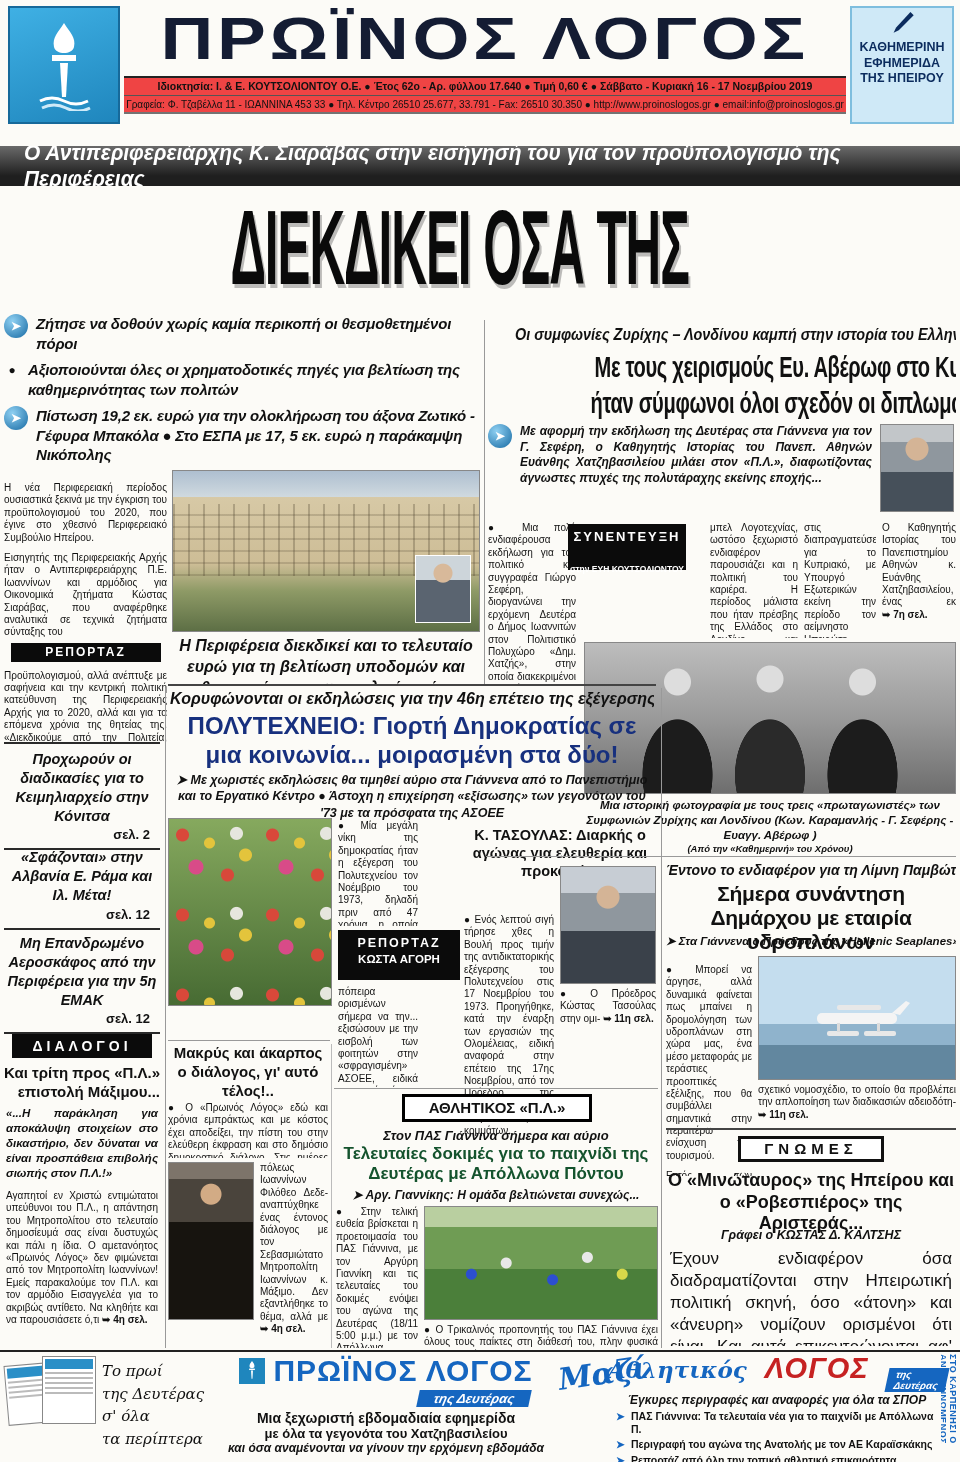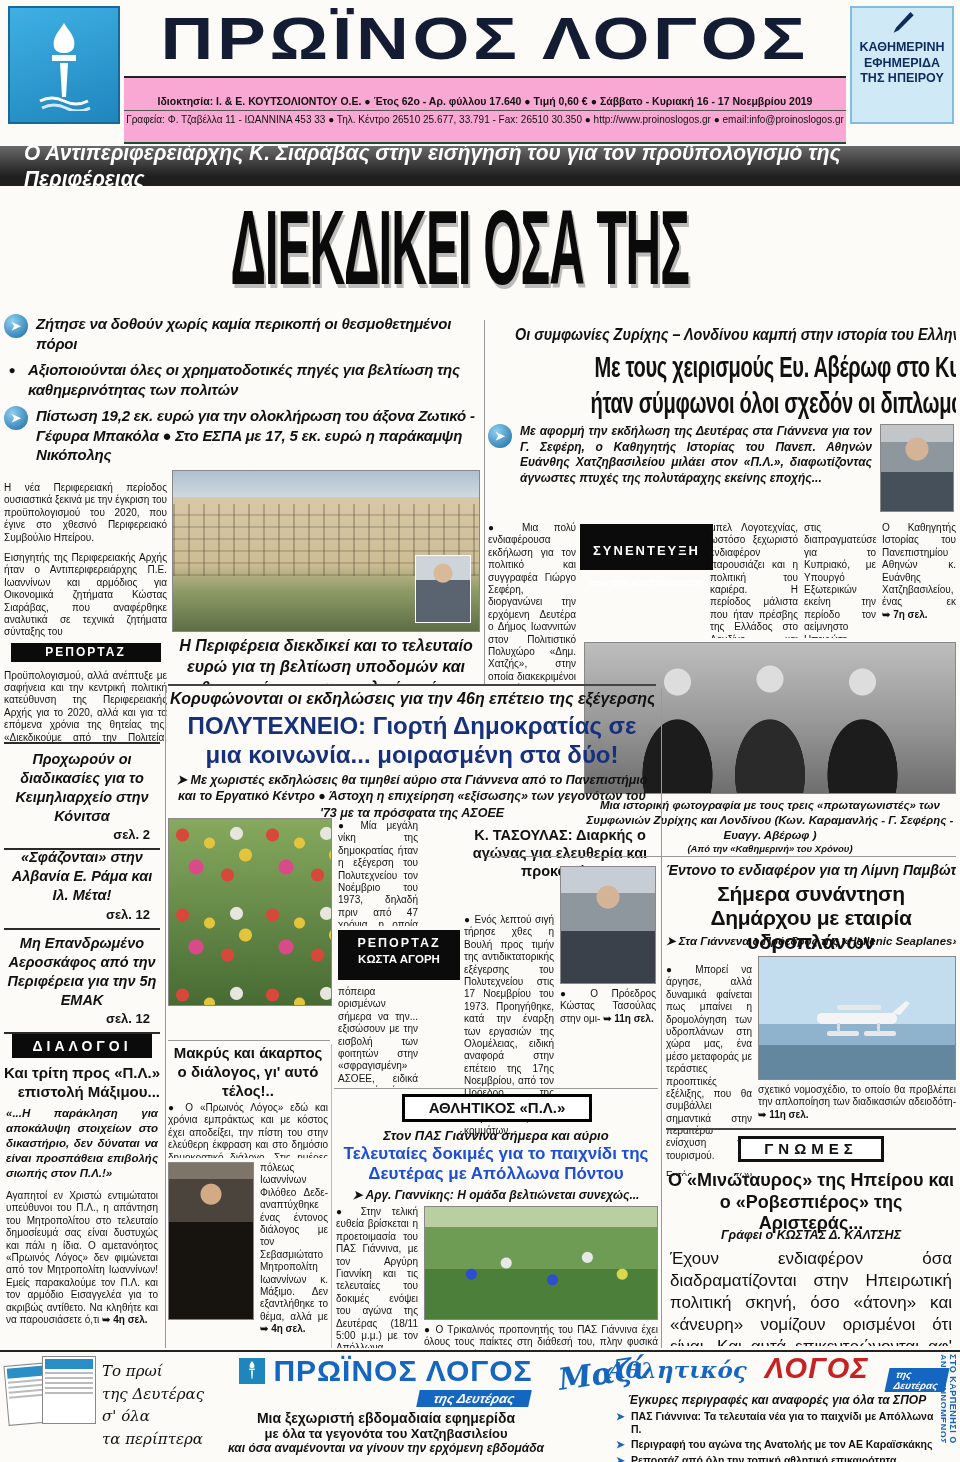--- a/index.html
+++ b/index.html
@@ -12,21 +12,21 @@
   .cap{font-style:italic;font-weight:bold;text-align:center;line-height:1.3}
   .ph{border:1px solid #888;box-sizing:border-box}
   .jump{font-weight:bold;white-space:nowrap}
   .link{cursor:pointer}
   
   #logo{left:8px;top:6px;width:112px;height:118px;background:linear-gradient(160deg,#3fb0e4,#1f86bd);border:2px solid #16699a;display:flex;align-items:center;justify-content:center;box-sizing:border-box}
   #mtitle{left:124px;top:6px;width:722px;height:64px;display:flex;align-items:center;justify-content:center;overflow:hidden}
   #mtitle .t{font-size:60px;font-weight:900;letter-spacing:3px;color:#141c33;transform:scaleX(1.22);white-space:nowrap}
   #badge{left:850px;top:6px;width:104px;height:118px;background:#cfe9f7;border:2px solid #7fbede;box-sizing:border-box;text-align:center;padding-top:2px}
   #badge .bl{font-size:12.5px;font-weight:bold;color:#0c2c5e;line-height:1.25}
-  #minfo{left:124px;top:76px;width:722px;border-top:2px solid #222;border-bottom:2px solid #14532d;padding:17px 0;background:#f9a8d4}
+  #minfo{left:124px;top:76px;width:722px;border-top:2px solid #222;border-bottom:2px solid #737373;padding:2px 0;background:#ef4444}
   #minfo .i1{font-size:10.5px;font-weight:bold;white-space:nowrap;text-align:center;overflow:hidden}
   #minfo .i2{font-size:10px;white-space:nowrap;text-align:center;border-top:1px solid #555;margin-top:3px;padding-top:3px;overflow:hidden}
   
   #kickbar{left:0;top:146px;width:960px;height:40px;background:linear-gradient(180deg,#6a6a6a,#1f1f1f 75%);display:flex;align-items:center;justify-content:center;overflow:hidden}
   #kickbar .t{color:#fff;font-weight:bold;font-style:italic;font-size:22px;transform:scaleX(.95)}
   #mainhl{left:0;top:188px;width:960px;height:118px;display:flex;align-items:center;justify-content:center;overflow:hidden}
   #mainhl .t{font-size:95px;font-weight:900;letter-spacing:-2px;color:#0a0a0a;transform:scale(.52,1.12);text-shadow:4px 4px 0 rgba(70,70,70,.35)}
   #bullets{left:4px;top:314px;width:478px}
   .brow{display:flex;gap:8px;margin-bottom:7px;align-items:flex-start}
   .bico{flex:0 0 24px;height:24px;border-radius:50%;background:radial-gradient(circle at 35% 30%,#8fd0f2,#1669a2);color:#fff;font-size:12px;line-height:24px;text-align:center;font-weight:bold}
@@ -42,21 +42,21 @@
   #leadcap{left:172px;top:636px;width:308px;font-size:16px;height:50px;overflow:hidden}
   
   #sefkick{left:488px;top:326px;width:468px;text-align:center;font-weight:bold;font-style:italic;font-size:16px;overflow:hidden}
   .sefh{left:488px;width:468px;text-align:center;overflow:hidden}
   .sefh .t{font-size:30px;font-weight:800;letter-spacing:-.5px;transform:scaleX(.67)}
   #sefdeck{left:488px;top:424px;width:468px;display:flex;gap:8px}
   #sefdeck .dt{font-weight:bold;font-style:italic;font-size:12px;line-height:1.3;text-align:justify;width:352px}
   #sefportrait{width:74px;height:88px;flex:0 0 74px;
     background:radial-gradient(circle at 50% 28%,#d4b496 0 11px,transparent 12px),linear-gradient(180deg,#c2c6c9 0 20%,#8f979e 20% 55%,#46505a 55% 100%)}
   #sefc1{left:488px;top:522px;width:88px;height:162px}
-  #ibox{left:580px;top:524px;width:133px;height:46px;padding-top:19px;box-sizing:border-box}
+  #ibox{left:568px;top:524px;width:118px;height:46px;padding-top:5px;box-sizing:border-box}
   #ibox .il{font-size:13px;letter-spacing:2px}
   #ibox .is{font-size:8.5px;font-weight:bold;margin-top:20px}
   #sefc2{left:710px;top:522px;width:88px;height:116px}
   #sefc3{left:804px;top:522px;width:72px;height:116px}
   #sefc4{left:882px;top:522px;width:74px;height:116px}
   #sefphoto{left:584px;top:642px;width:372px;height:152px;
     background:radial-gradient(circle at 25% 26%,#ddd 0 13px,transparent 14px),radial-gradient(circle at 50% 24%,#ddd 0 13px,transparent 14px),radial-gradient(circle at 75% 26%,#ddd 0 13px,transparent 14px),radial-gradient(ellipse 58px 92px at 25% 88%,#1c1c1c 0 60%,transparent 61%),radial-gradient(ellipse 58px 92px at 50% 88%,#2a2a2a 0 60%,transparent 61%),radial-gradient(ellipse 58px 92px at 75% 88%,#1c1c1c 0 60%,transparent 61%),linear-gradient(180deg,#bdbdbd 0%,#9a9a9a 50%,#6e6e6e 100%);background-repeat:no-repeat}
   #sefcap{left:584px;top:798px;width:372px;font-size:11.5px}
   #sefcap .src{font-size:9.5px;font-weight:bold}
   
@@ -99,21 +99,21 @@
   #dtx{left:6px;top:1190px;width:152px;height:152px}
   
   #bhl{left:168px;top:1044px;width:160px;text-align:center;font-weight:bold;font-size:15px;line-height:1.25}
   #bc1{left:168px;top:1102px;width:160px;height:56px}
   #bphoto{left:168px;top:1162px;width:86px;height:158px;
     background:radial-gradient(circle at 50% 20%,#d2ab85 0 10px,transparent 11px),linear-gradient(180deg,#7d746a 0 10%,#4a443c 10% 38%,#17140f 38% 100%)}
   #bc2{left:260px;top:1162px;width:68px;height:186px}
   
   #slabel{left:402px;top:1094px;width:190px;height:28px;border:3px solid #000;font-weight:900;font-size:15px;text-align:center;line-height:22px;box-sizing:border-box;background:#fff}
   #skick{left:334px;top:1128px;width:324px;text-align:center;font-weight:bold;font-style:italic;font-size:13px}
-  #shl{left:334px;top:1144px;width:324px;text-align:center;color:#1d4ed8;font-weight:800;font-size:17px;line-height:1.2}
+  #shl{left:334px;top:1144px;width:324px;text-align:center;color:#14532d;font-weight:800;font-size:17px;line-height:1.2}
   #sdeck{left:334px;top:1188px;width:324px;text-align:center;font-weight:bold;font-style:italic;font-size:12px}
   #sc1{left:336px;top:1206px;width:82px;height:142px}
   #sphoto{left:424px;top:1206px;width:234px;height:114px;
     background:radial-gradient(circle at 20% 60%,#2c4fd0 0 5px,transparent 6px),radial-gradient(circle at 35% 50%,#e8e8e8 0 5px,transparent 6px),radial-gradient(circle at 55% 65%,#2c4fd0 0 5px,transparent 6px),radial-gradient(circle at 70% 45%,#e8e8e8 0 5px,transparent 6px),radial-gradient(circle at 85% 60%,#d8d84a 0 5px,transparent 6px),linear-gradient(180deg,#b9cfa0 0 18%,#6f9c54 18% 55%,#4b7f3a 55% 100%);background-repeat:no-repeat}
   #sc2{left:424px;top:1324px;width:234px;height:26px;font-size:10px;line-height:1.24;text-align:justify;overflow:hidden}
   
   #thumbs{left:6px;top:1356px;width:94px;height:100px}
   .th{position:absolute;background:#fff;border:1px solid #888}
   .th .tb{height:10px;background:#2a8fc7;margin:2px}
   .th .ln{height:2px;background:#bbb;margin:3px 2px}

